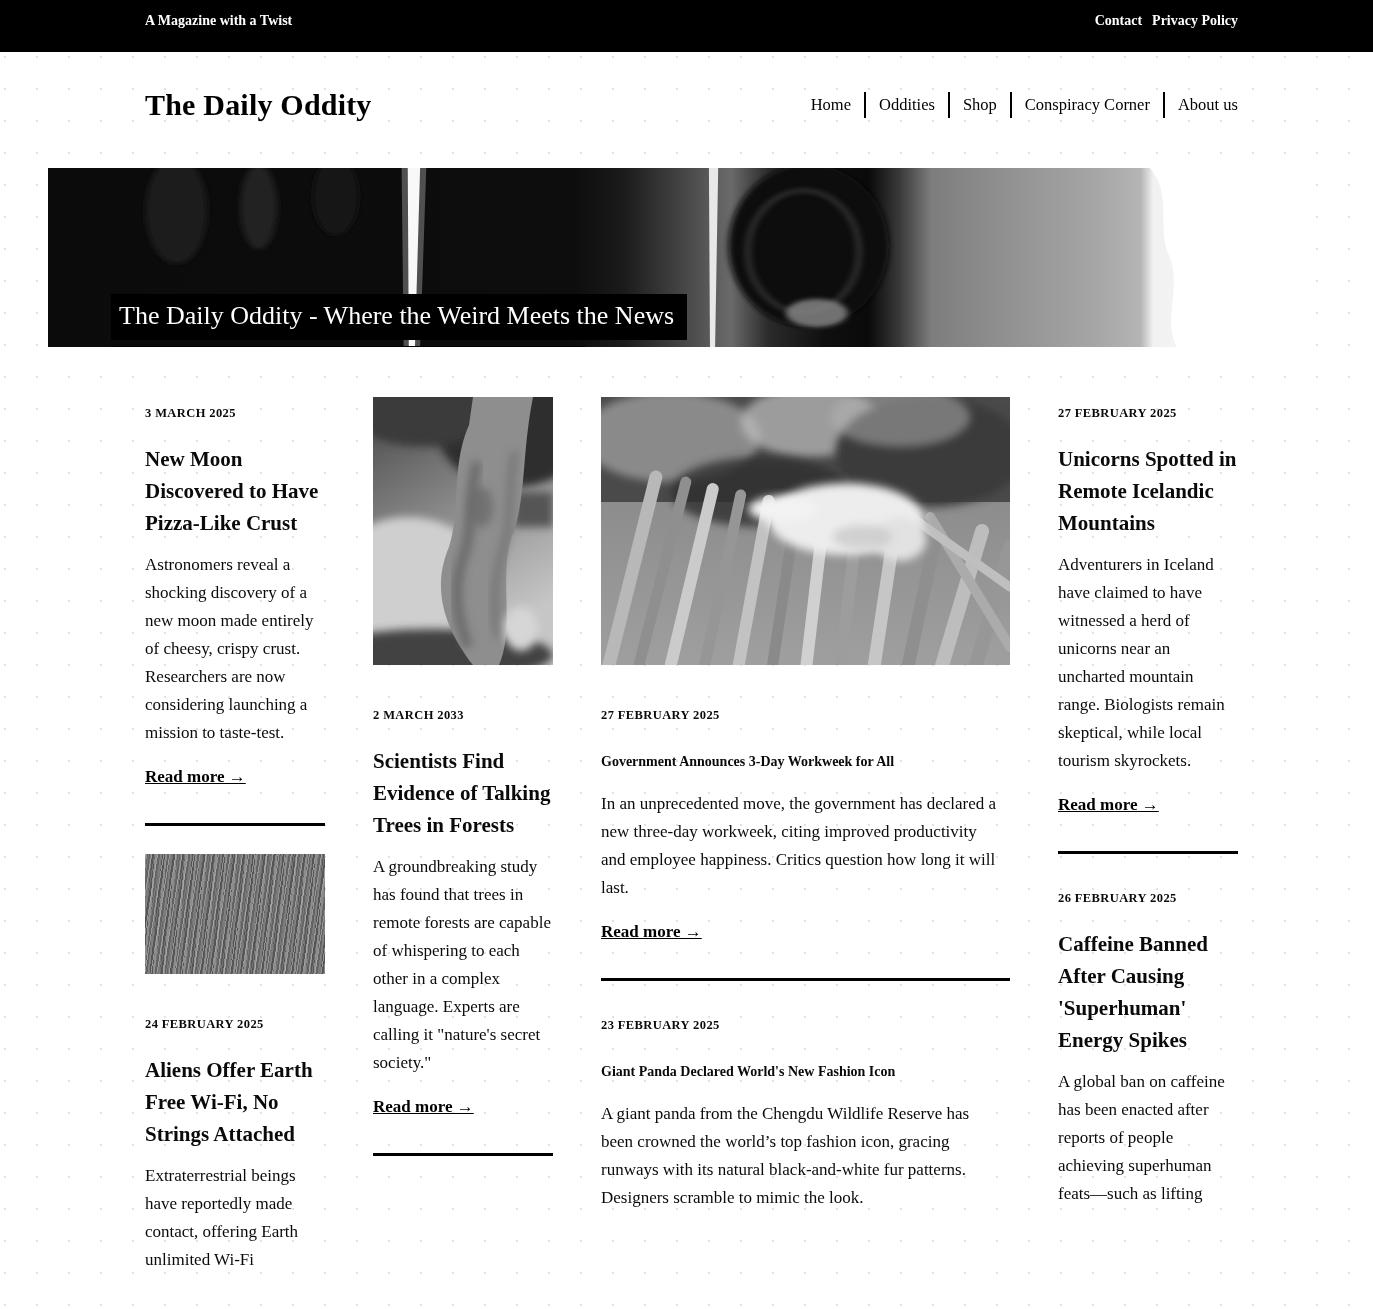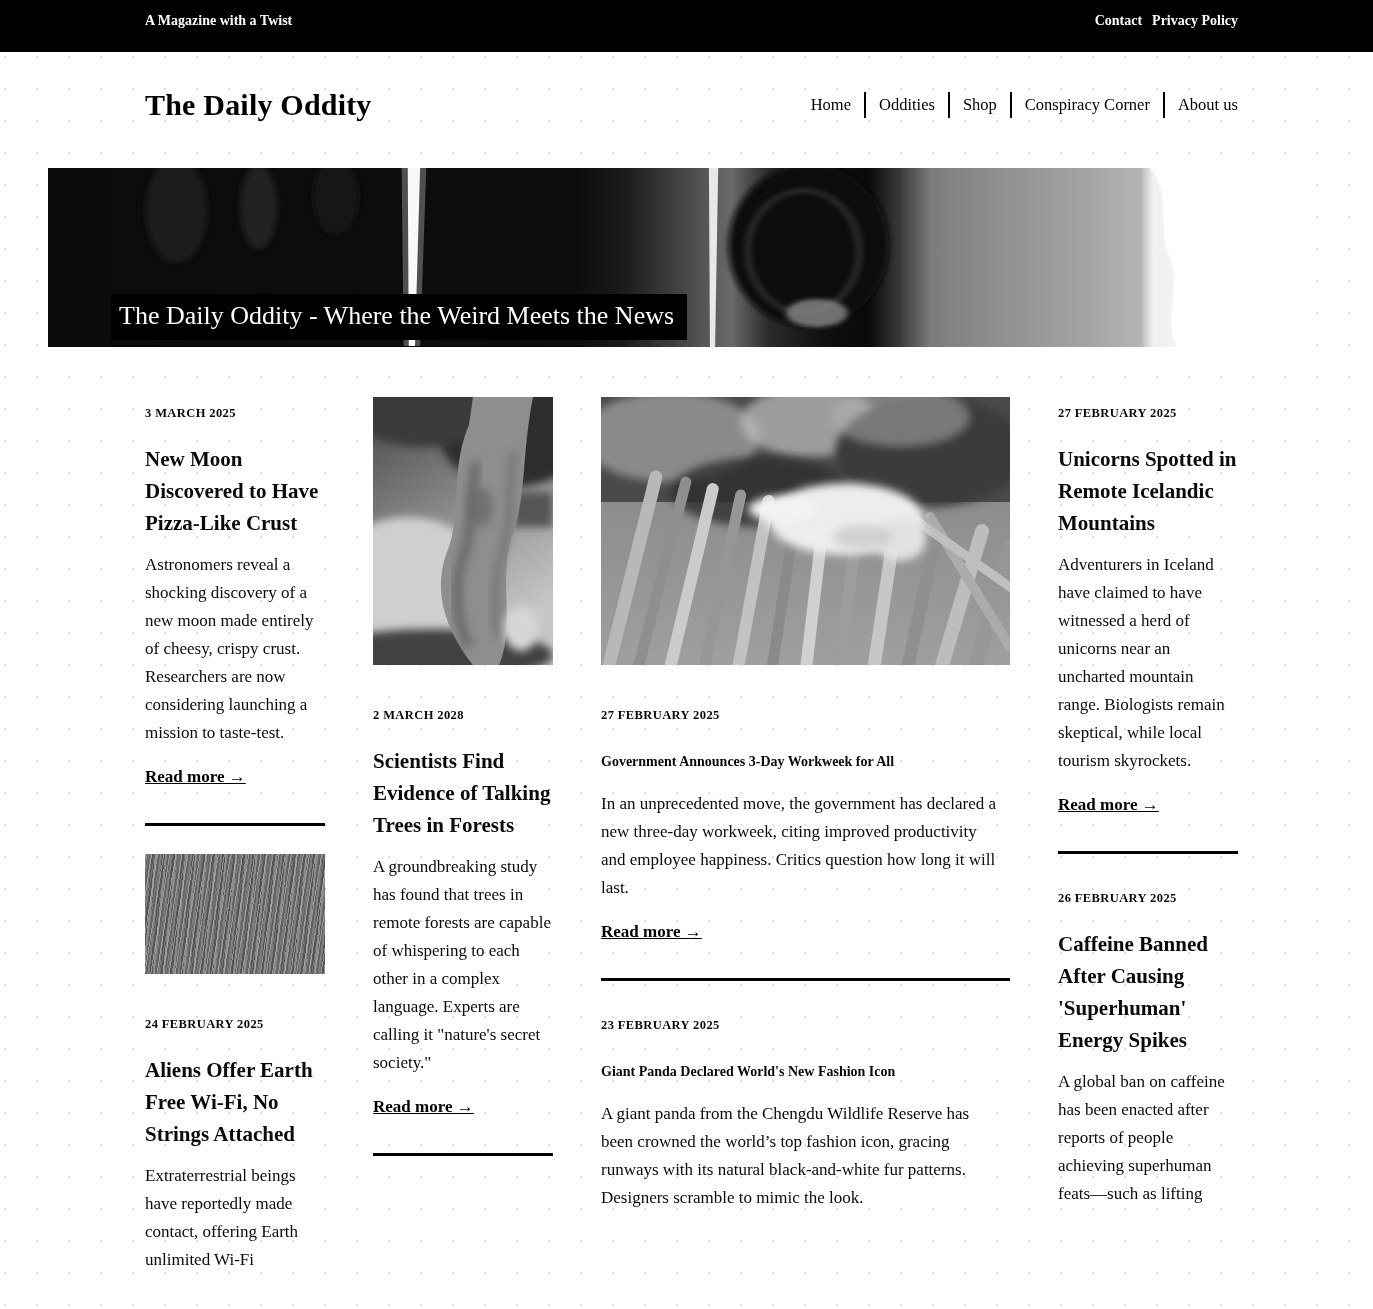--- a/index.html
+++ b/index.html
@@ -168,21 +168,21 @@
           <rect x="140" y="95" width="40" height="35" fill="#555" filter="url(#tSoft)"></rect>
           <ellipse cx="35" cy="195" rx="85" ry="75" fill="#cfcfcf" filter="url(#tSoft)"></ellipse>
           <ellipse cx="60" cy="258" rx="120" ry="26" fill="#424242" filter="url(#tSoft)"></ellipse>
           <path d="M100,268 C72,232 58,192 76,150 C88,112 78,68 96,28 L100,0 L160,0 C148,62 154,102 138,142 C126,182 142,232 126,268 Z" fill="#8e8e8e"></path>
           <path d="M95,250 C82,215 80,185 92,155 C100,128 96,95 104,65" stroke="#5e5e5e" stroke-width="10" fill="none" opacity="0.75" filter="url(#tSoft)"></path>
           <path d="M125,240 C118,205 122,175 132,145 C140,118 134,85 142,55" stroke="#6b6b6b" stroke-width="7" fill="none" opacity="0.7" filter="url(#tSoft)"></path>
           <ellipse cx="148" cy="232" rx="17" ry="22" fill="#d6d6d6" filter="url(#tSoft)"></ellipse>
           <ellipse cx="108" cy="110" rx="12" ry="20" fill="#6a6a6a" opacity="0.8" filter="url(#tSoft)"></ellipse>
         </svg>
       </span>
-      <p class="date">2 MARCH 2028</p>
+      <p class="date">2 MARCH 2033</p>
       <h2>Scientists Find Evidence of Talking Trees in Forests</h2>
       <p>A groundbreaking study has found that trees in remote forests are capable of whispering to each other in a complex language. Experts are calling it "nature's secret society."</p>
       <a href="#" class="read-more">Read more →</a>
     </div>
     <hr class="divider">
   </div>
 
   <div class="col col-wide">
     <div class="article">
       <span class="thumb thumb-cat">

